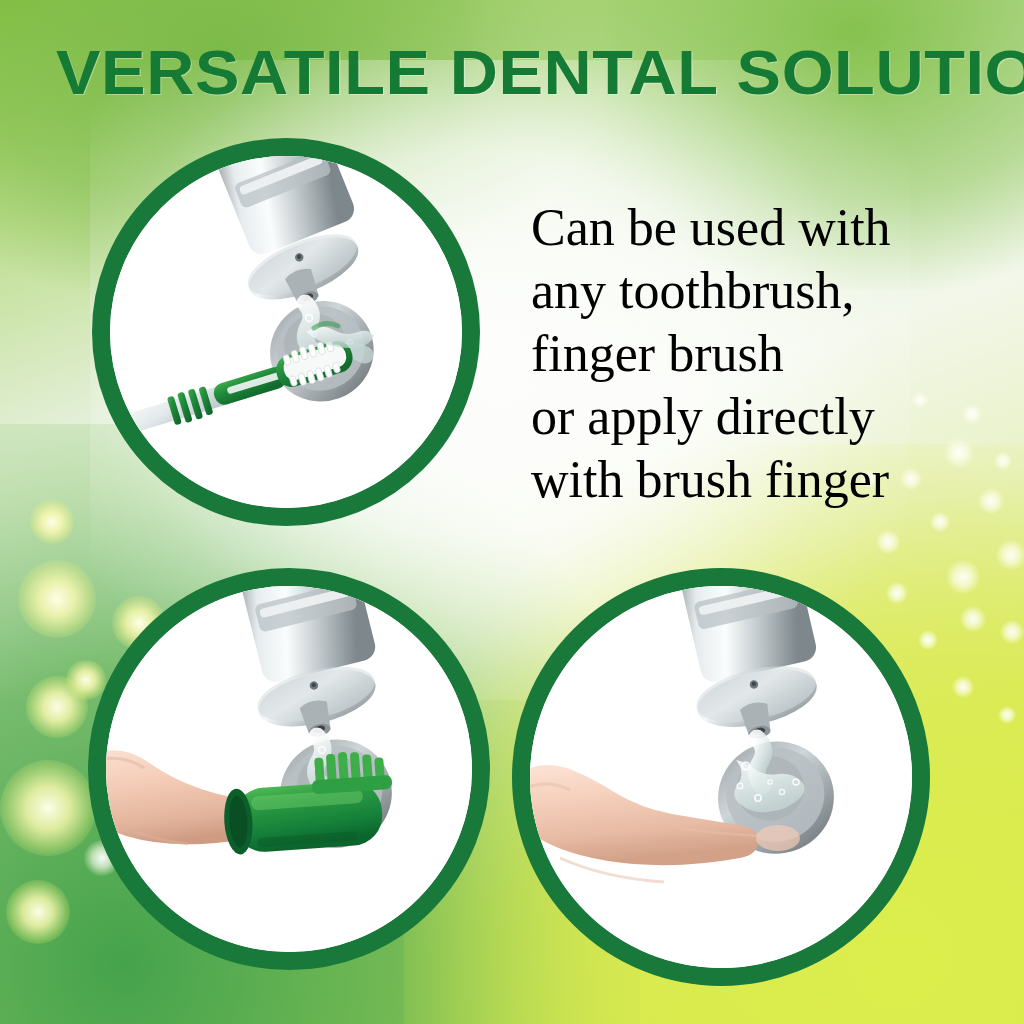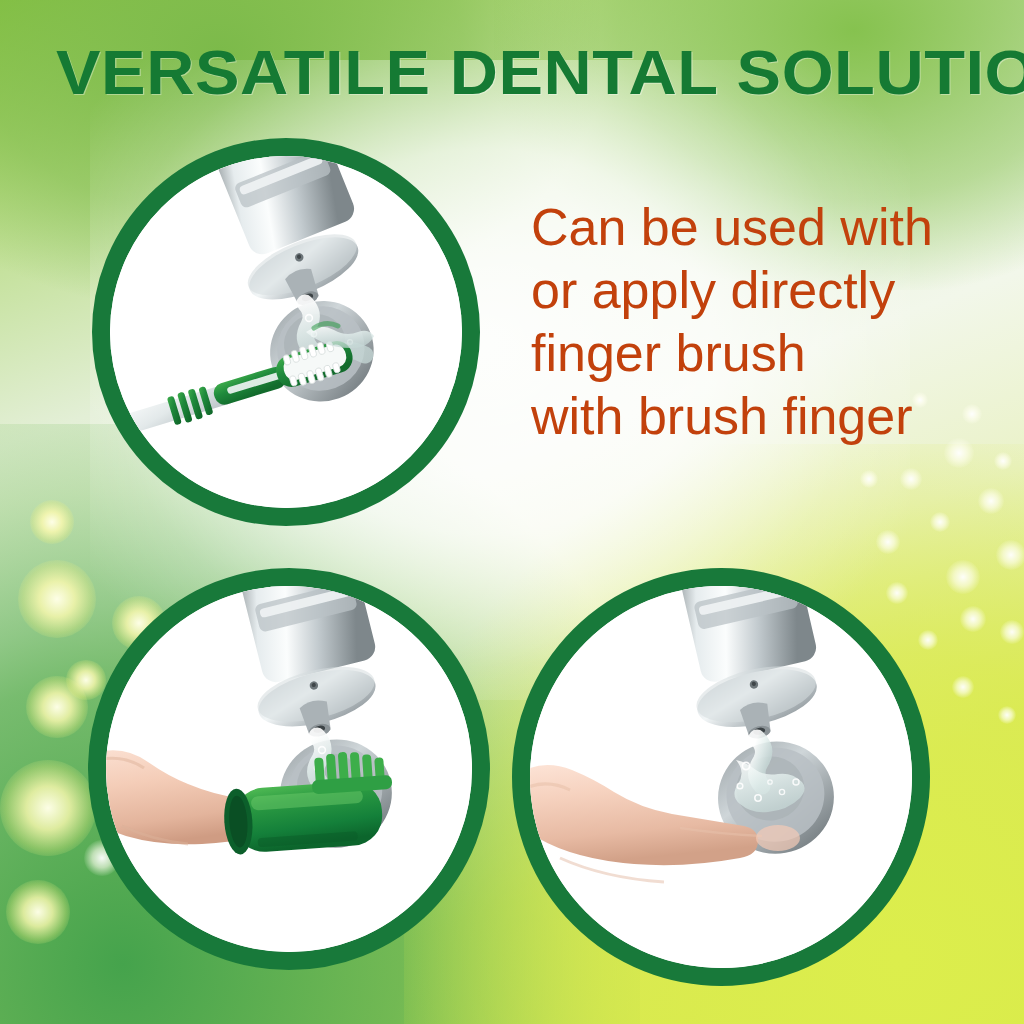--- a/index.html
+++ b/index.html
@@ -87,21 +87,22 @@
 
   
   .body-copy {
     position: absolute;
     left: 531px;
     top: 196px;
     width: 420px;
     font-size: 52px;
     line-height: 63px;
     font-weight: 400;
-    color: #c2410c;
+    color: #000000;
+    font-family: Liberation Serif, serif;
   }
   .body-copy .ln { display: block; white-space: nowrap; }
 
   
   .circle {
     position: absolute;
     border-radius: 50%;
     background: #ffffff;
     box-sizing: border-box;
     border: 18px solid #18793a;
@@ -157,22 +158,23 @@
   <div class="bokeh pale" style="left:962px; top:404px; width:20px; height:20px;"></div>
   <div class="bokeh pale" style="left:912px; top:392px; width:16px; height:16px;"></div>
   <div class="bokeh pale" style="left:994px; top:452px; width:18px; height:18px;"></div>
   <div class="bokeh pale" style="left:952px; top:676px; width:22px; height:22px;"></div>
   <div class="bokeh pale" style="left:998px; top:706px; width:18px; height:18px;"></div>
 
   <div class="title">VERSATILE DENTAL SOLUTION</div>
 
   <div class="body-copy">
     <span class="ln">Can be used with</span>
+    <span class="ln">any toothbrush,</span>
+    <span class="ln">finger brush</span>
     <span class="ln">or apply directly</span>
-    <span class="ln">finger brush</span>
     <span class="ln">with brush finger</span>
   </div>
 
   <div class="circle" id="circle-brush">
     <div class="inner-white"></div>
     <div class="clip-overflow">
       <svg viewBox="0 0 352 352" preserveAspectRatio="xMidYMid slice" aria-hidden="true">
         <defs>
           <linearGradient id="cBody1" x1="0" y1="0" x2="1" y2="0.25">
             <stop offset="0" stop-color="#8e9699"></stop>

